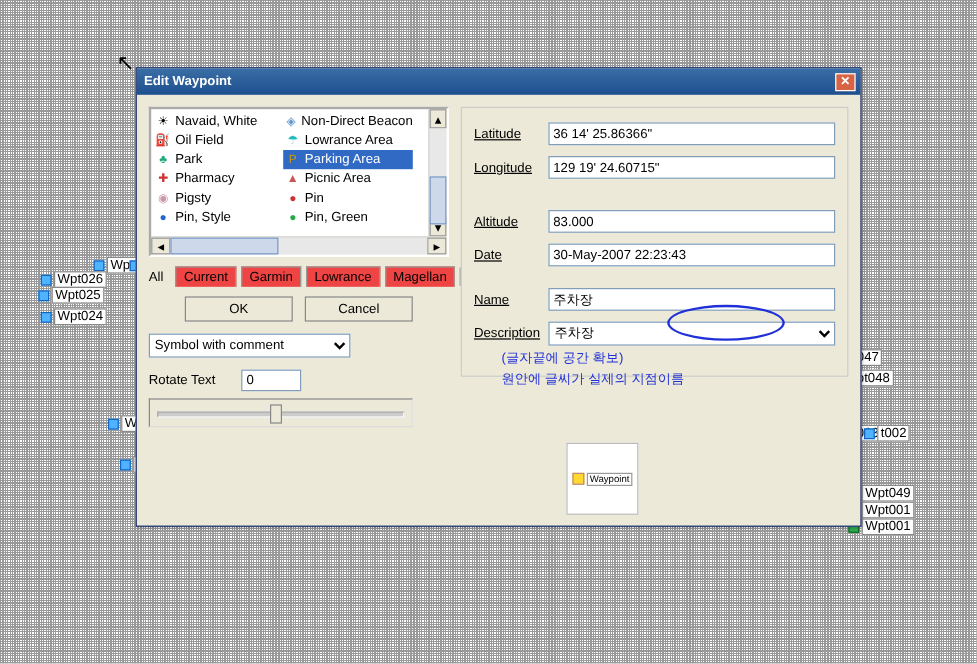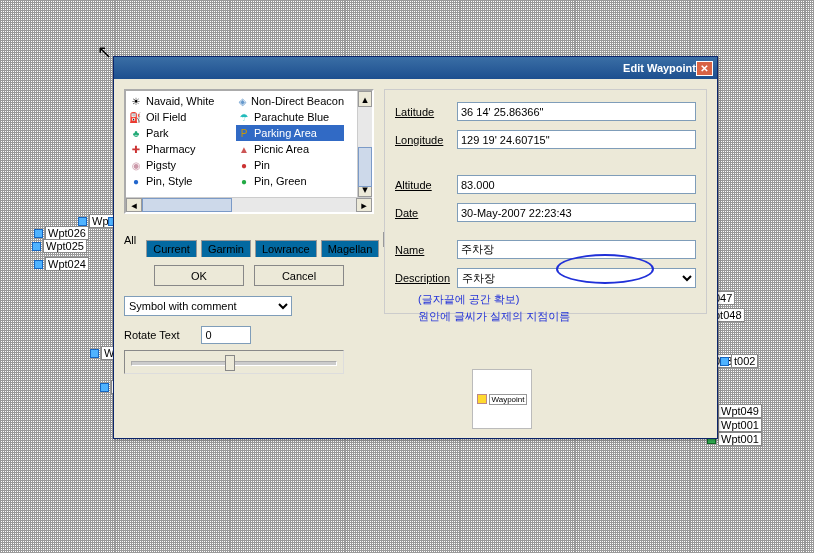--- a/index.html
+++ b/index.html
@@ -18,21 +18,21 @@
 .wpt.green .sq { background: #2fa94f; border-color: #0d6825; }
 
 
 .track { position: absolute; inset: 0; pointer-events: none; }
 
 
 .dialog { position: absolute; left: 113px; top: 56px; width: 605px; height: 383px;
   background: #ece9d8; border: 1px solid #0a246a; box-shadow: 1px 1px 3px rgba(0,0,0,.3); }
 .titlebar { height: 22px; background: linear-gradient(#3a6ea5,#1d4f8f); color: #fff;
   display: flex; align-items: center; padding: 0 4px; font-weight: bold; }
-.titlebar .title { flex: 1; padding-left: 2px; text-align: right; }
+.titlebar .title { flex: 1; padding-left: 2px; }
 .titlebar .close { width: 17px; height: 15px; background: #d86344; border: 1px solid #fff;
   display: flex; align-items: center; justify-content: center; color: #fff; font-size: 10px; cursor: pointer; }
 
 .body { padding: 10px; display: flex; gap: 10px; }
 
 
 .left { width: 250px; }
 .symbol-box { border: 2px inset #fff; background: #fff; height: 125px; position: relative; }
 .symbol-inner { position: absolute; inset: 2px; overflow: auto; }
 .symbol-list { display: flex; }
@@ -45,21 +45,21 @@
 .hscroll .arr { width: 16px; background: #ece9d8; border: 1px solid #999; display: flex; align-items: center; justify-content: center; cursor: pointer; }
 .hscroll .track-bar { flex: 1; background: #e8e8e8; position: relative; }
 .hscroll .thumb { position: absolute; left: 0; top: 0; bottom: 0; width: 90px; background: #cdd9ea; border: 1px solid #7b9ac7; }
 .vscroll { position: absolute; top: 0; right: 0; bottom: 15px; width: 15px; background: #ece9d8; border-left: 1px solid #ccc; display: flex; flex-direction: column; }
 .vscroll .arr { height: 16px; background: #ece9d8; border: 1px solid #999; display: flex; align-items: center; justify-content: center; cursor: pointer; }
 .vscroll .vtrack { flex: 1; background: #e8e8e8; position: relative; }
 .vscroll .vthumb { position: absolute; left: 0; right: 0; top: 40px; height: 40px; background: #cdd9ea; border: 1px solid #7b9ac7; }
 
 .tabrow { margin-top: 8px; display: flex; align-items: center; gap: 4px; }
 .tabrow .all { margin-right: 6px; }
-.tab { border: 1px solid #999; border-bottom: none; padding: 2px 6px; background: #0369a1; cursor: pointer; margin-top: 18px; }
+.tab { border: 1px solid #999; border-bottom: none; padding: 2px 6px; background: #ef4444; cursor: pointer; }
 .tabrow .navarr { border: 1px solid #999; width: 14px; text-align: center; cursor: pointer; }
 
 .btnrow { margin-top: 8px; display: flex; gap: 10px; justify-content: center; }
 .btn { width: 90px; height: 21px; border: 1px solid #888; background: #ece9d8; cursor: pointer; }
 
 .combo { margin-top: 10px; }
 select { border: 1px solid #7f9db9; background: #fff; height: 20px; }
 .combo select { width: 168px; }
 
 .opt-btn { display: block; width: 140px; height: 19px; margin-top: 2px; border: 1px solid #888; background: #ece9d8; cursor: pointer; text-align: center; line-height: 17px; }
@@ -195,21 +195,21 @@
                   <span>Pin, Style</span>
                 </div>
               </div>
             <div class="col" id="col-right">
                 <div class="sym-row">
                   <span class="sym-ico" style="color: rgb(102, 153, 204);">◈</span>
                   <span>Non-Direct Beacon</span>
                 </div>
                 <div class="sym-row">
                   <span class="sym-ico" style="color: rgb(34, 187, 187);">☂</span>
-                  <span>Parachute Blue</span>
+                  <span>Lowrance Area</span>
                 </div>
                 <div class="sym-row sel">
                   <span class="sym-ico" style="color: rgb(204, 153, 0);">P</span>
                   <span>Parking Area</span>
                 </div>
                 <div class="sym-row">
                   <span class="sym-ico" style="color: rgb(204, 85, 85);">▲</span>
                   <span>Picnic Area</span>
                 </div>
                 <div class="sym-row">

